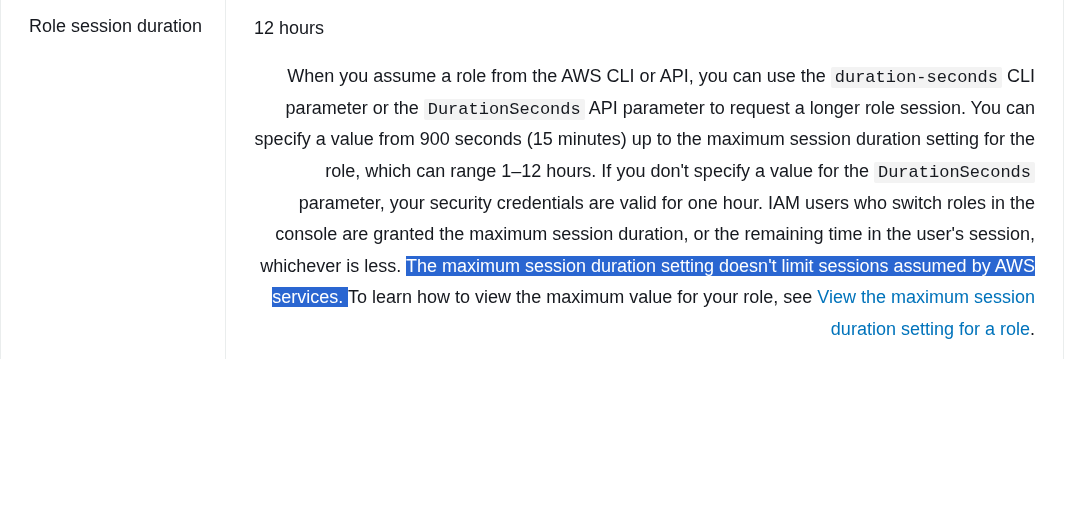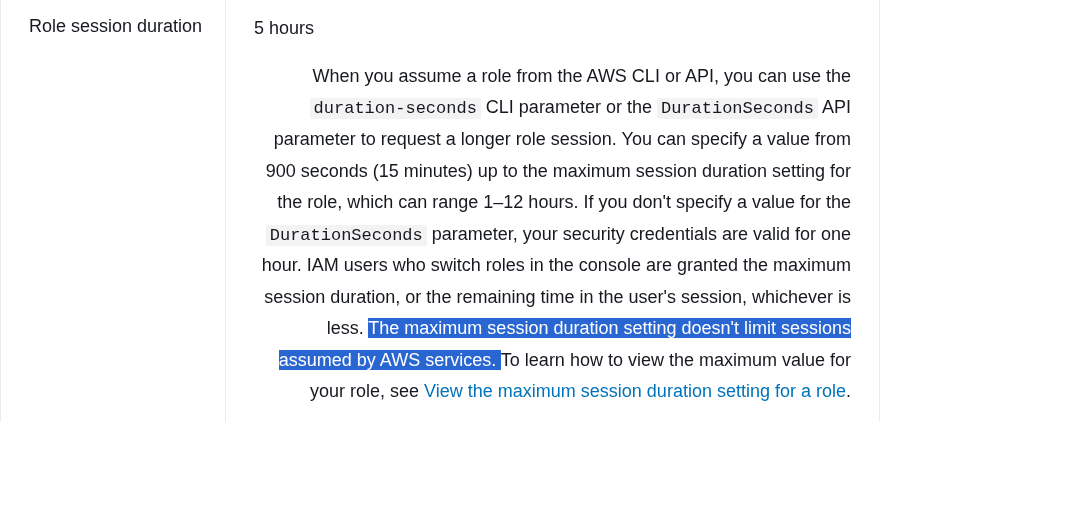--- a/index.html
+++ b/index.html
@@ -11,21 +11,21 @@
       font-family: "Amazon Ember", "Helvetica Neue", Helvetica, Arial, sans-serif;
       font-size: 16px;
       line-height: 1.6;
       color: #16191f;
       background: #ffffff;
     }
     .container {
       display: flex;
       border-right: 1px solid #eaeded;
       border-left: 1px solid #eaeded;
-      width: 880px;
+      width: 1064px;
     }
     .label-col {
       width: 225px;
       padding: 14px 20px 14px 28px;
       border-right: 1px solid #eaeded;
       flex-shrink: 0;
     }
     .label-text {
       font-size: 18px;
       color: #16191f;
@@ -66,18 +66,18 @@
     }
   </style>
 </head>
 <body>
 
 <div class="container">
   <div class="label-col">
     <div class="label-text">Role session duration</div>
   </div>
   <div class="value-col">
-    <div class="value-heading">5 hours</div>
+    <div class="value-heading">12 hours</div>
     <p class="description">
       <span>When you assume a role from the AWS CLI or API, you can use the </span><code>duration-seconds</code><span> CLI parameter or the </span><code>DurationSeconds</code><span> API parameter to request a longer role session. You can specify a value from 900 seconds (15 minutes) up to the maximum session duration setting for the role, which can range 1–12 hours. If you don't specify a value for the </span><code>DurationSeconds</code><span> parameter, your security credentials are valid for one hour. IAM users who switch roles in the console are granted the maximum session duration, or the remaining time in the user's session, whichever is less. </span><span class="highlight">The maximum session duration setting doesn't limit sessions assumed by AWS services. </span><span>To learn how to view the maximum value for your role, see </span><a class="link">View the maximum session duration setting for a role</a><span>.</span>
     </p>
   </div>
 </div>
 
 </body></html>

